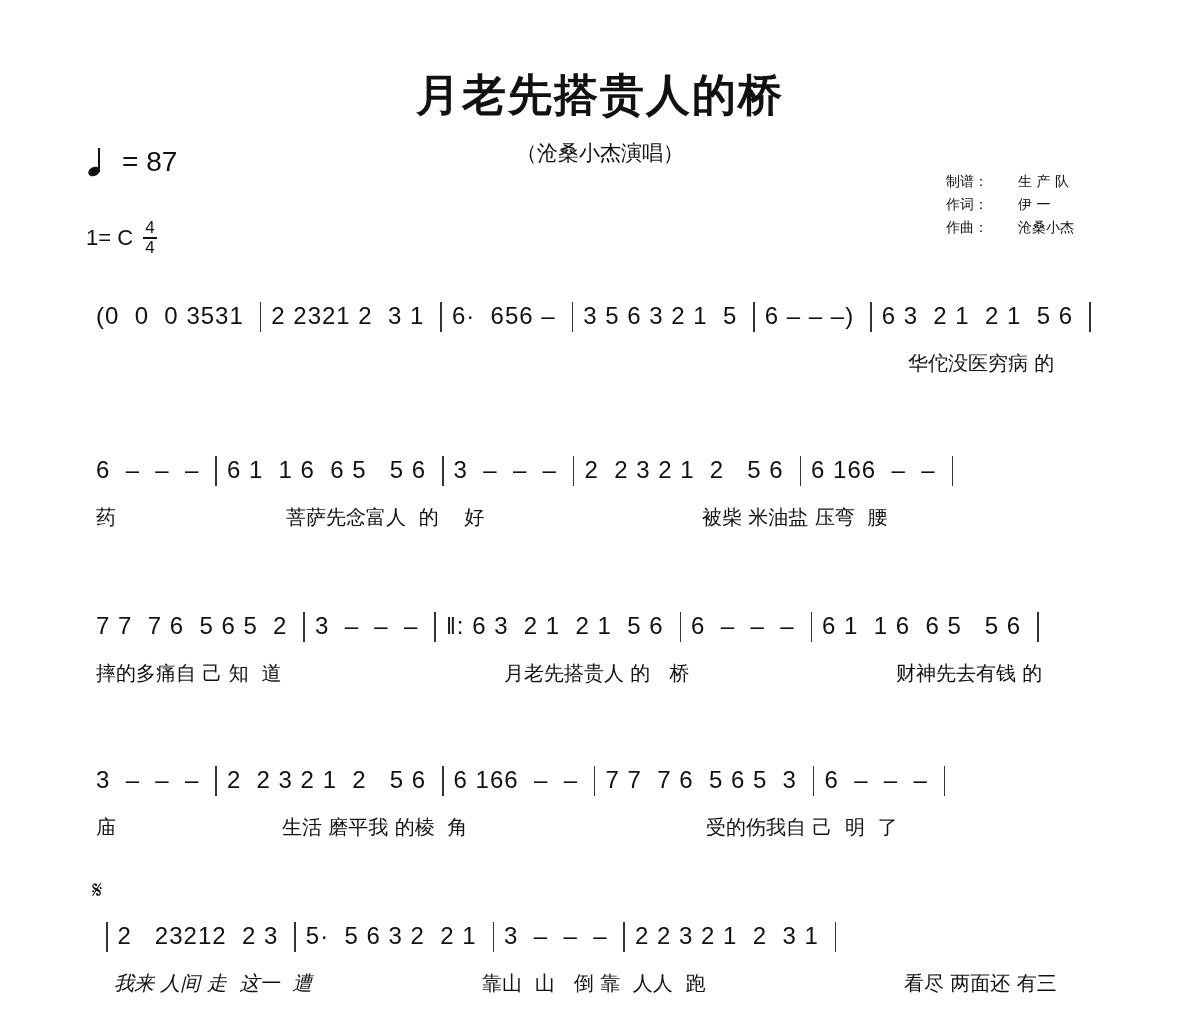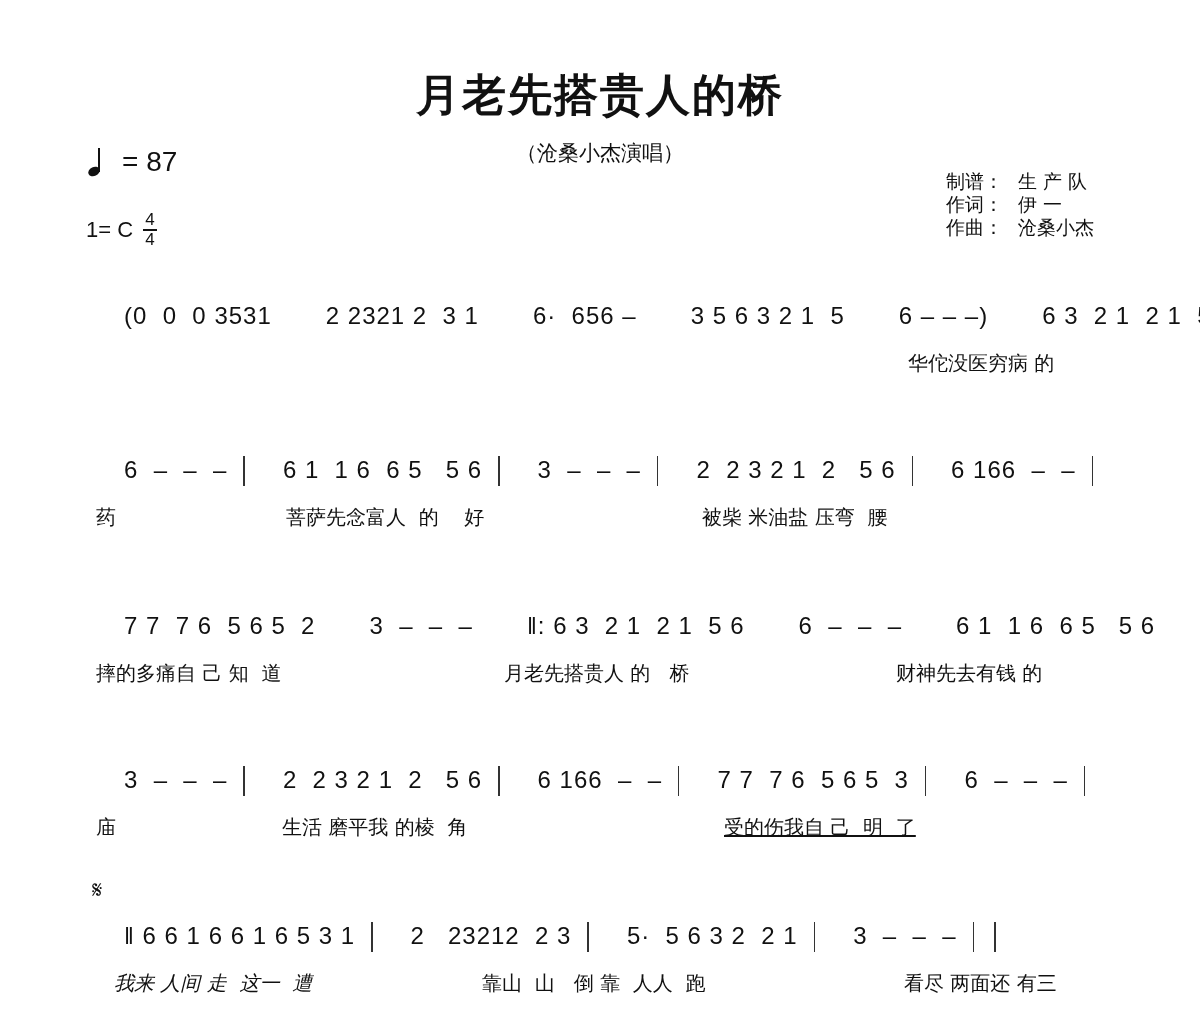--- a/index.html
+++ b/index.html
@@ -8,35 +8,35 @@
   .title { position: absolute; top: 66px; left: 0; width: 1200px; text-align: center;
            font-size: 44px; font-weight: bold; letter-spacing: 2px; }
   .subtitle { position: absolute; top: 139px; left: 0; width: 1200px; text-align: center;
               font-size: 21px; }
   .tempo { position: absolute; top: 146px; left: 88px; font-size: 28px;
            font-family: "Liberation Sans", sans-serif; display: flex; align-items: center; }
   .note-icon { display: inline-block; position: relative; width: 16px; height: 28px; margin-right: 18px; }
   .note-icon .head { position: absolute; left: 0; bottom: 0; width: 12px; height: 9px;
                      background: #111; border-radius: 50%; transform: rotate(-25deg); }
   .note-icon .stem { position: absolute; left: 10px; bottom: 4px; width: 2px; height: 24px; background: #111; }
-  .key { position: absolute; top: 212px; left: 86px; font-size: 22px;
+  .key { position: absolute; top: 220px; left: 86px; font-size: 22px;
          font-family: "Liberation Sans", sans-serif; display: flex; align-items: center; }
   .frac { display: inline-flex; flex-direction: column; align-items: center; margin-left: 10px;
           font-size: 17px; line-height: 16px; }
   .frac .bar { width: 14px; height: 1.5px; background: #111; margin: 1px 0; }
-  .credits { position: absolute; top: 170px; left: 946px; font-size: 19px; line-height: 23px; }
+  .credits { position: absolute; top: 170px; left: 946px; font-size: 14px; line-height: 23px; }
   .credits .row { display: flex; }
   .credits .lab { width: 72px; }
   .staff { position: absolute; left: 96px; width: 1024px; height: 100px; }
   .notes { position: absolute; top: 0; left: 0; right: 0; height: 46px;
            font-family: "Liberation Sans", sans-serif; font-size: 24px; white-space: pre;
            display: flex; align-items: flex-start; }
   .lyrics { position: absolute; top: 48px; left: 0; right: 0; font-size: 20px; white-space: pre; }
   .ly { position: absolute; top: 0; }
-  .measure { display: inline-block; margin-right: 6px; letter-spacing: 1px; margin-left: 28px; }
+  .measure { display: inline-block; margin-right: 6px; letter-spacing: 1px; }
   .bar { display: inline-block; width: 1.5px; height: 30px; background: #333; margin: 0 10px; vertical-align: top; }
   .segno { position: absolute; left: 92px; top: 876px; font-size: 24px; font-family: "DejaVu Serif", serif; }
 </style>
 </head>
 <body>
 
 <div class="title">月老先搭贵人的桥</div>
 <div class="subtitle">（沧桑小杰演唱）</div>
 
 <div class="tempo">
@@ -81,19 +81,19 @@
     <div class="staff" style="top: 456px;">
       <div class="notes"><span class="measure">6  –  –  –</span><span class="bar"></span><span class="measure">6 1  1 6  6 5   5 6</span><span class="bar"></span><span class="measure">3  –  –  –</span><span class="bar"></span><span class="measure">2  2 3 2 1  2   5 6</span><span class="bar"></span><span class="measure">6 166  –  –</span><span class="bar"></span></div>
       <div class="lyrics"><span class="ly" style="left: 0px;">药</span><span class="ly" style="left: 190px; text-align: center;">菩萨先念富人  的    好</span><span class="ly" style="left: 606px;">被柴 米油盐 压弯  腰</span></div>
     </div>
     <div class="staff" style="top: 612px;">
       <div class="notes"><span class="measure">7 7  7 6  5 6 5  2</span><span class="bar"></span><span class="measure">3  –  –  –</span><span class="bar"></span><span class="measure">‖: 6 3  2 1  2 1  5 6</span><span class="bar"></span><span class="measure">6  –  –  –</span><span class="bar"></span><span class="measure">6 1  1 6  6 5   5 6</span><span class="bar"></span></div>
       <div class="lyrics"><span class="ly" style="left: 0px;">摔的多痛自 己 知  道</span><span class="ly" style="left: 408px;">月老先搭贵人 的   桥</span><span class="ly" style="left: 800px;">财神先去有钱 的</span></div>
     </div>
     <div class="staff" style="top: 766px;">
       <div class="notes"><span class="measure">3  –  –  –</span><span class="bar"></span><span class="measure">2  2 3 2 1  2   5 6</span><span class="bar"></span><span class="measure">6 166  –  –</span><span class="bar"></span><span class="measure">7 7  7 6  5 6 5  3</span><span class="bar"></span><span class="measure">6  –  –  –</span><span class="bar"></span></div>
-      <div class="lyrics"><span class="ly" style="left: 0px;">庙</span><span class="ly" style="left: 186px;">生活 磨平我 的棱  角</span><span class="ly" style="left: 628px; text-decoration: underline;">受的伤我自 己  明  了</span></div>
+      <div class="lyrics"><span class="ly" style="left: 0px;">庙</span><span class="ly" style="left: 186px;">生活 磨平我 的棱  角</span><span class="ly" style="left: 610px;">受的伤我自 己  明  了</span></div>
     </div>
     <div class="staff" style="top: 922px;">
-      <div class="notes"><span class="measure">‖ 6 6 1 6 6 1 6 5 3 1</span><span class="bar"></span><span class="measure">2   23212  2 3</span><span class="bar"></span><span class="measure">5·  5 6 3 2  2 1</span><span class="bar"></span><span class="measure">3  –  –  –</span><span class="bar"></span><span class="bar"></span></div>
+      <div class="notes"><span class="bar"></span><span class="measure">2   23212  2 3</span><span class="bar"></span><span class="measure">5·  5 6 3 2  2 1</span><span class="bar"></span><span class="measure">3  –  –  –</span><span class="bar"></span><span class="measure">2 2 3 2 1  2  3 1</span><span class="bar"></span></div>
       <div class="lyrics"><span class="ly" style="left: 18px; font-style: italic;">我来 人间 走  这一  遭</span><span class="ly" style="left: 386px;">靠山  山   倒 靠  人人  跑</span><span class="ly" style="left: 808px;">看尽 两面还 有三</span></div>
     </div>
   </div>
 
 </body></html>

